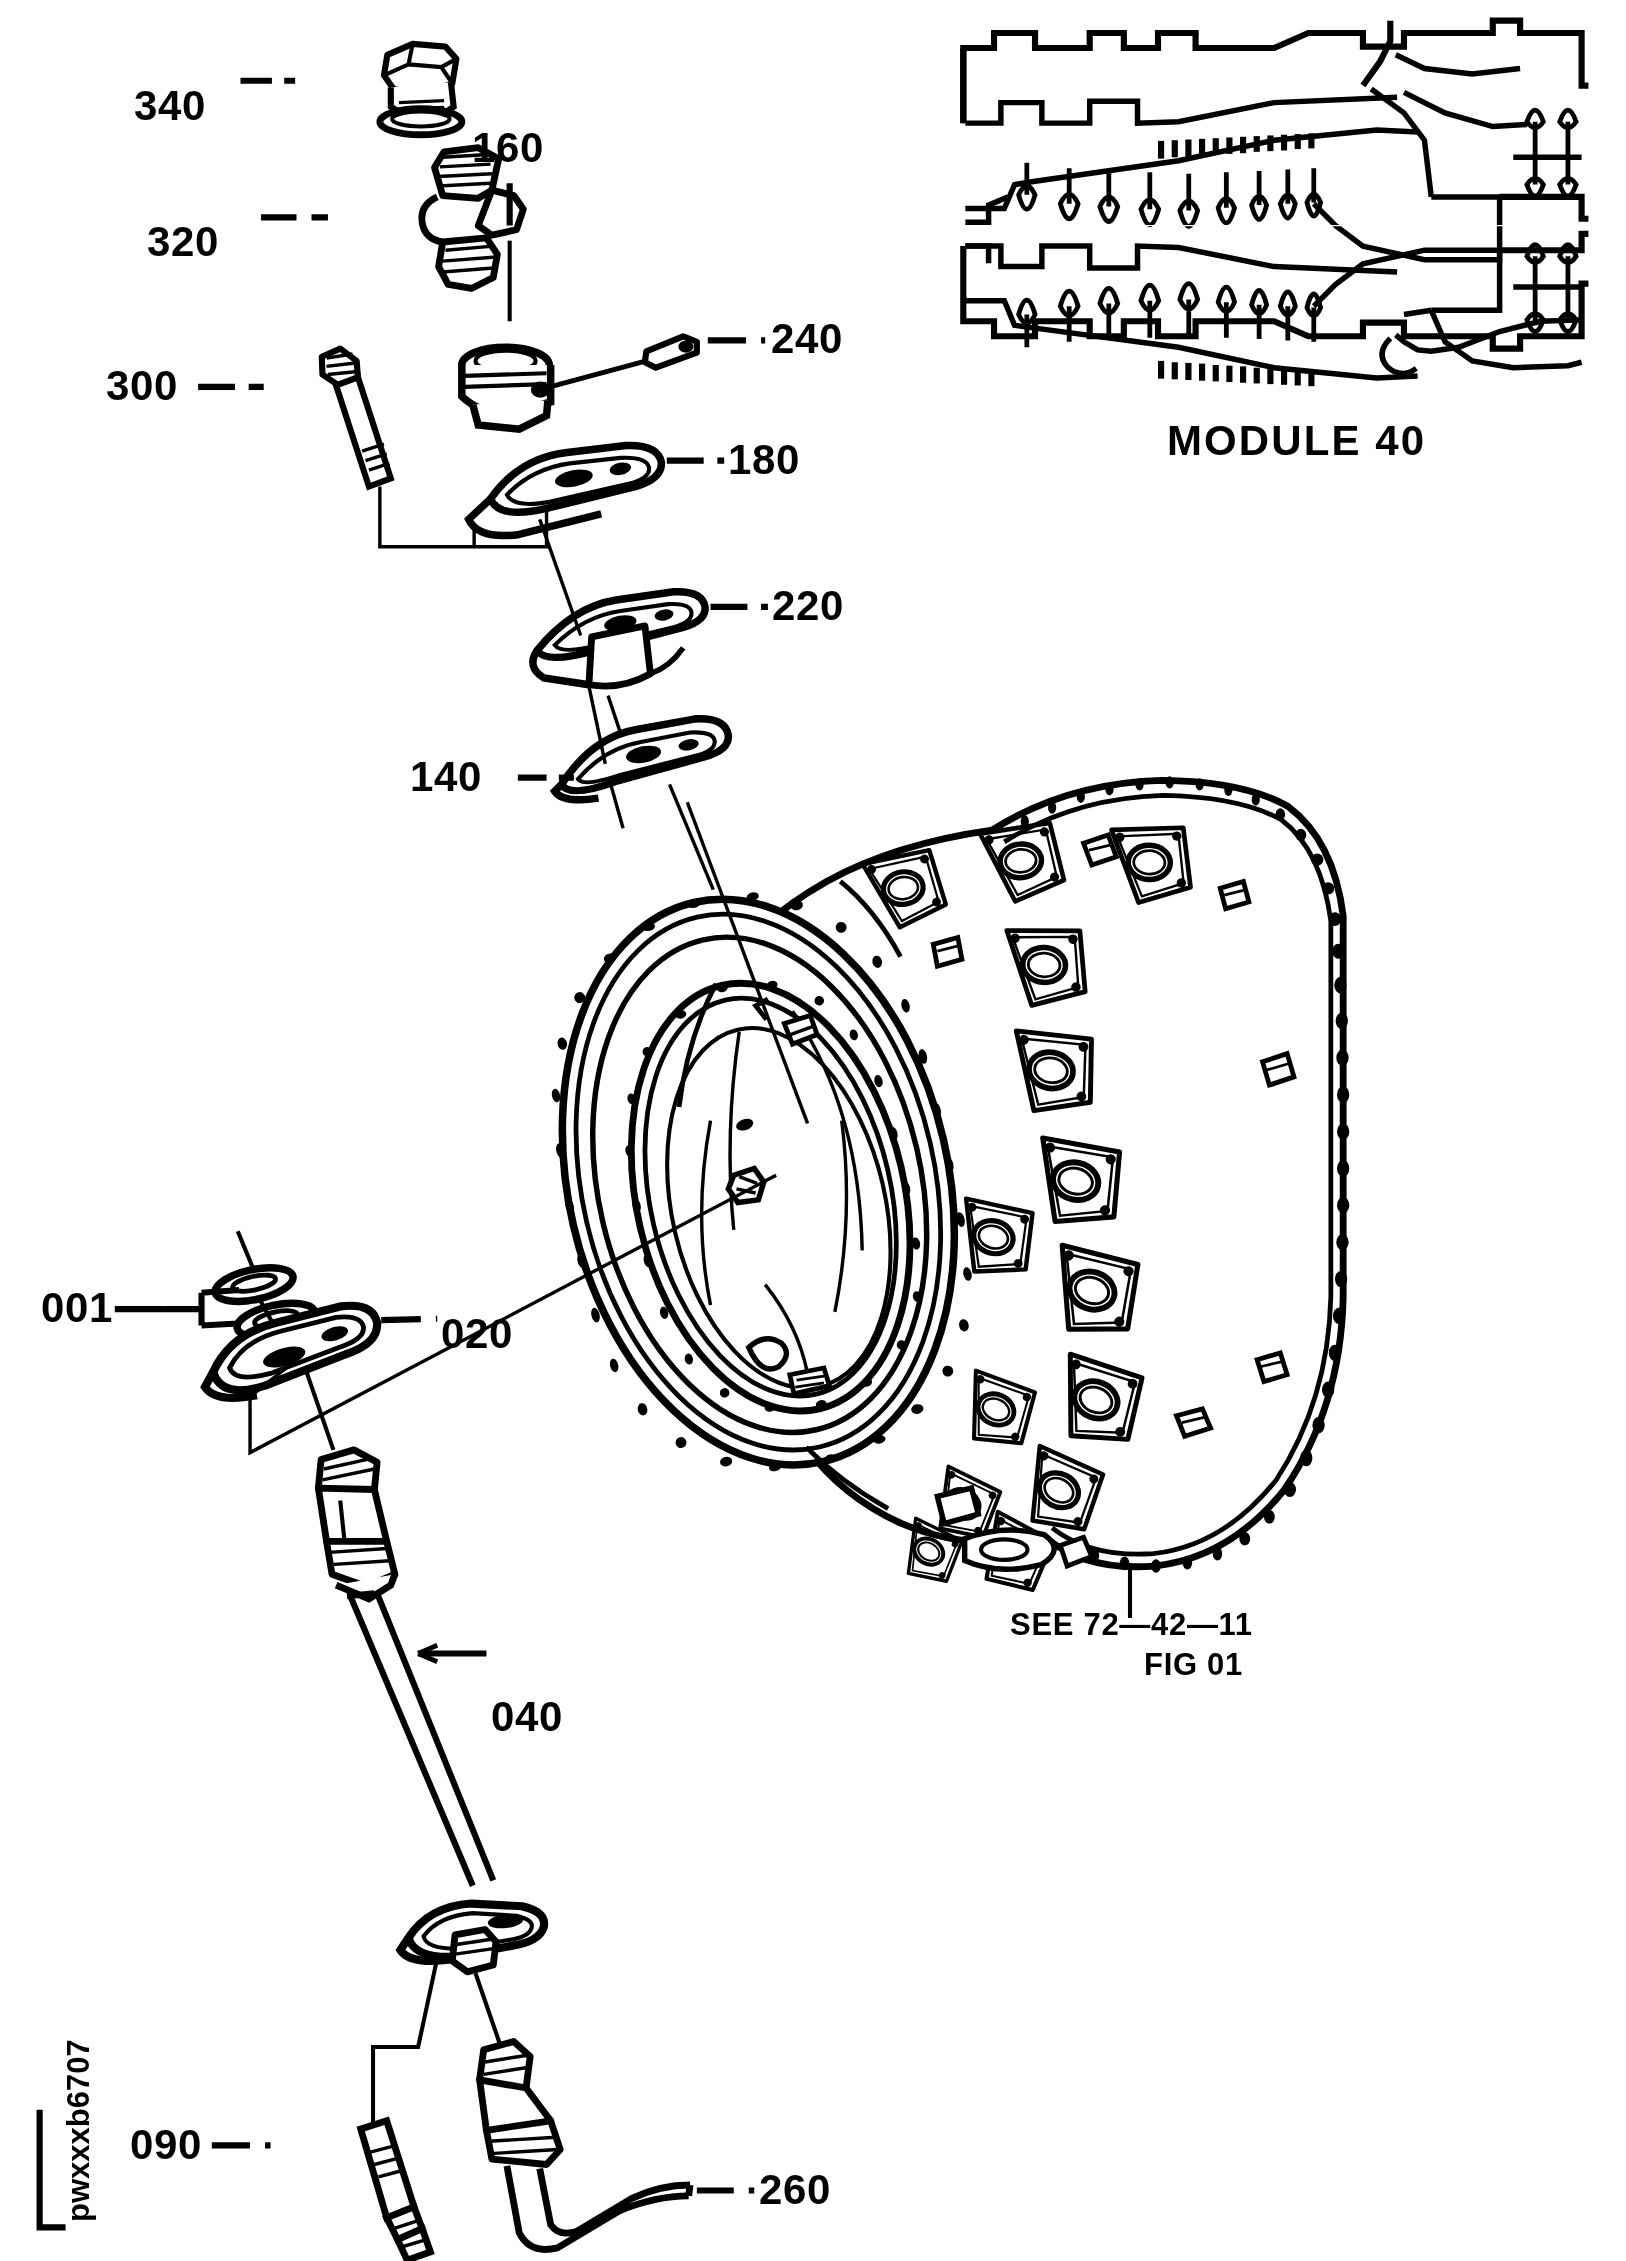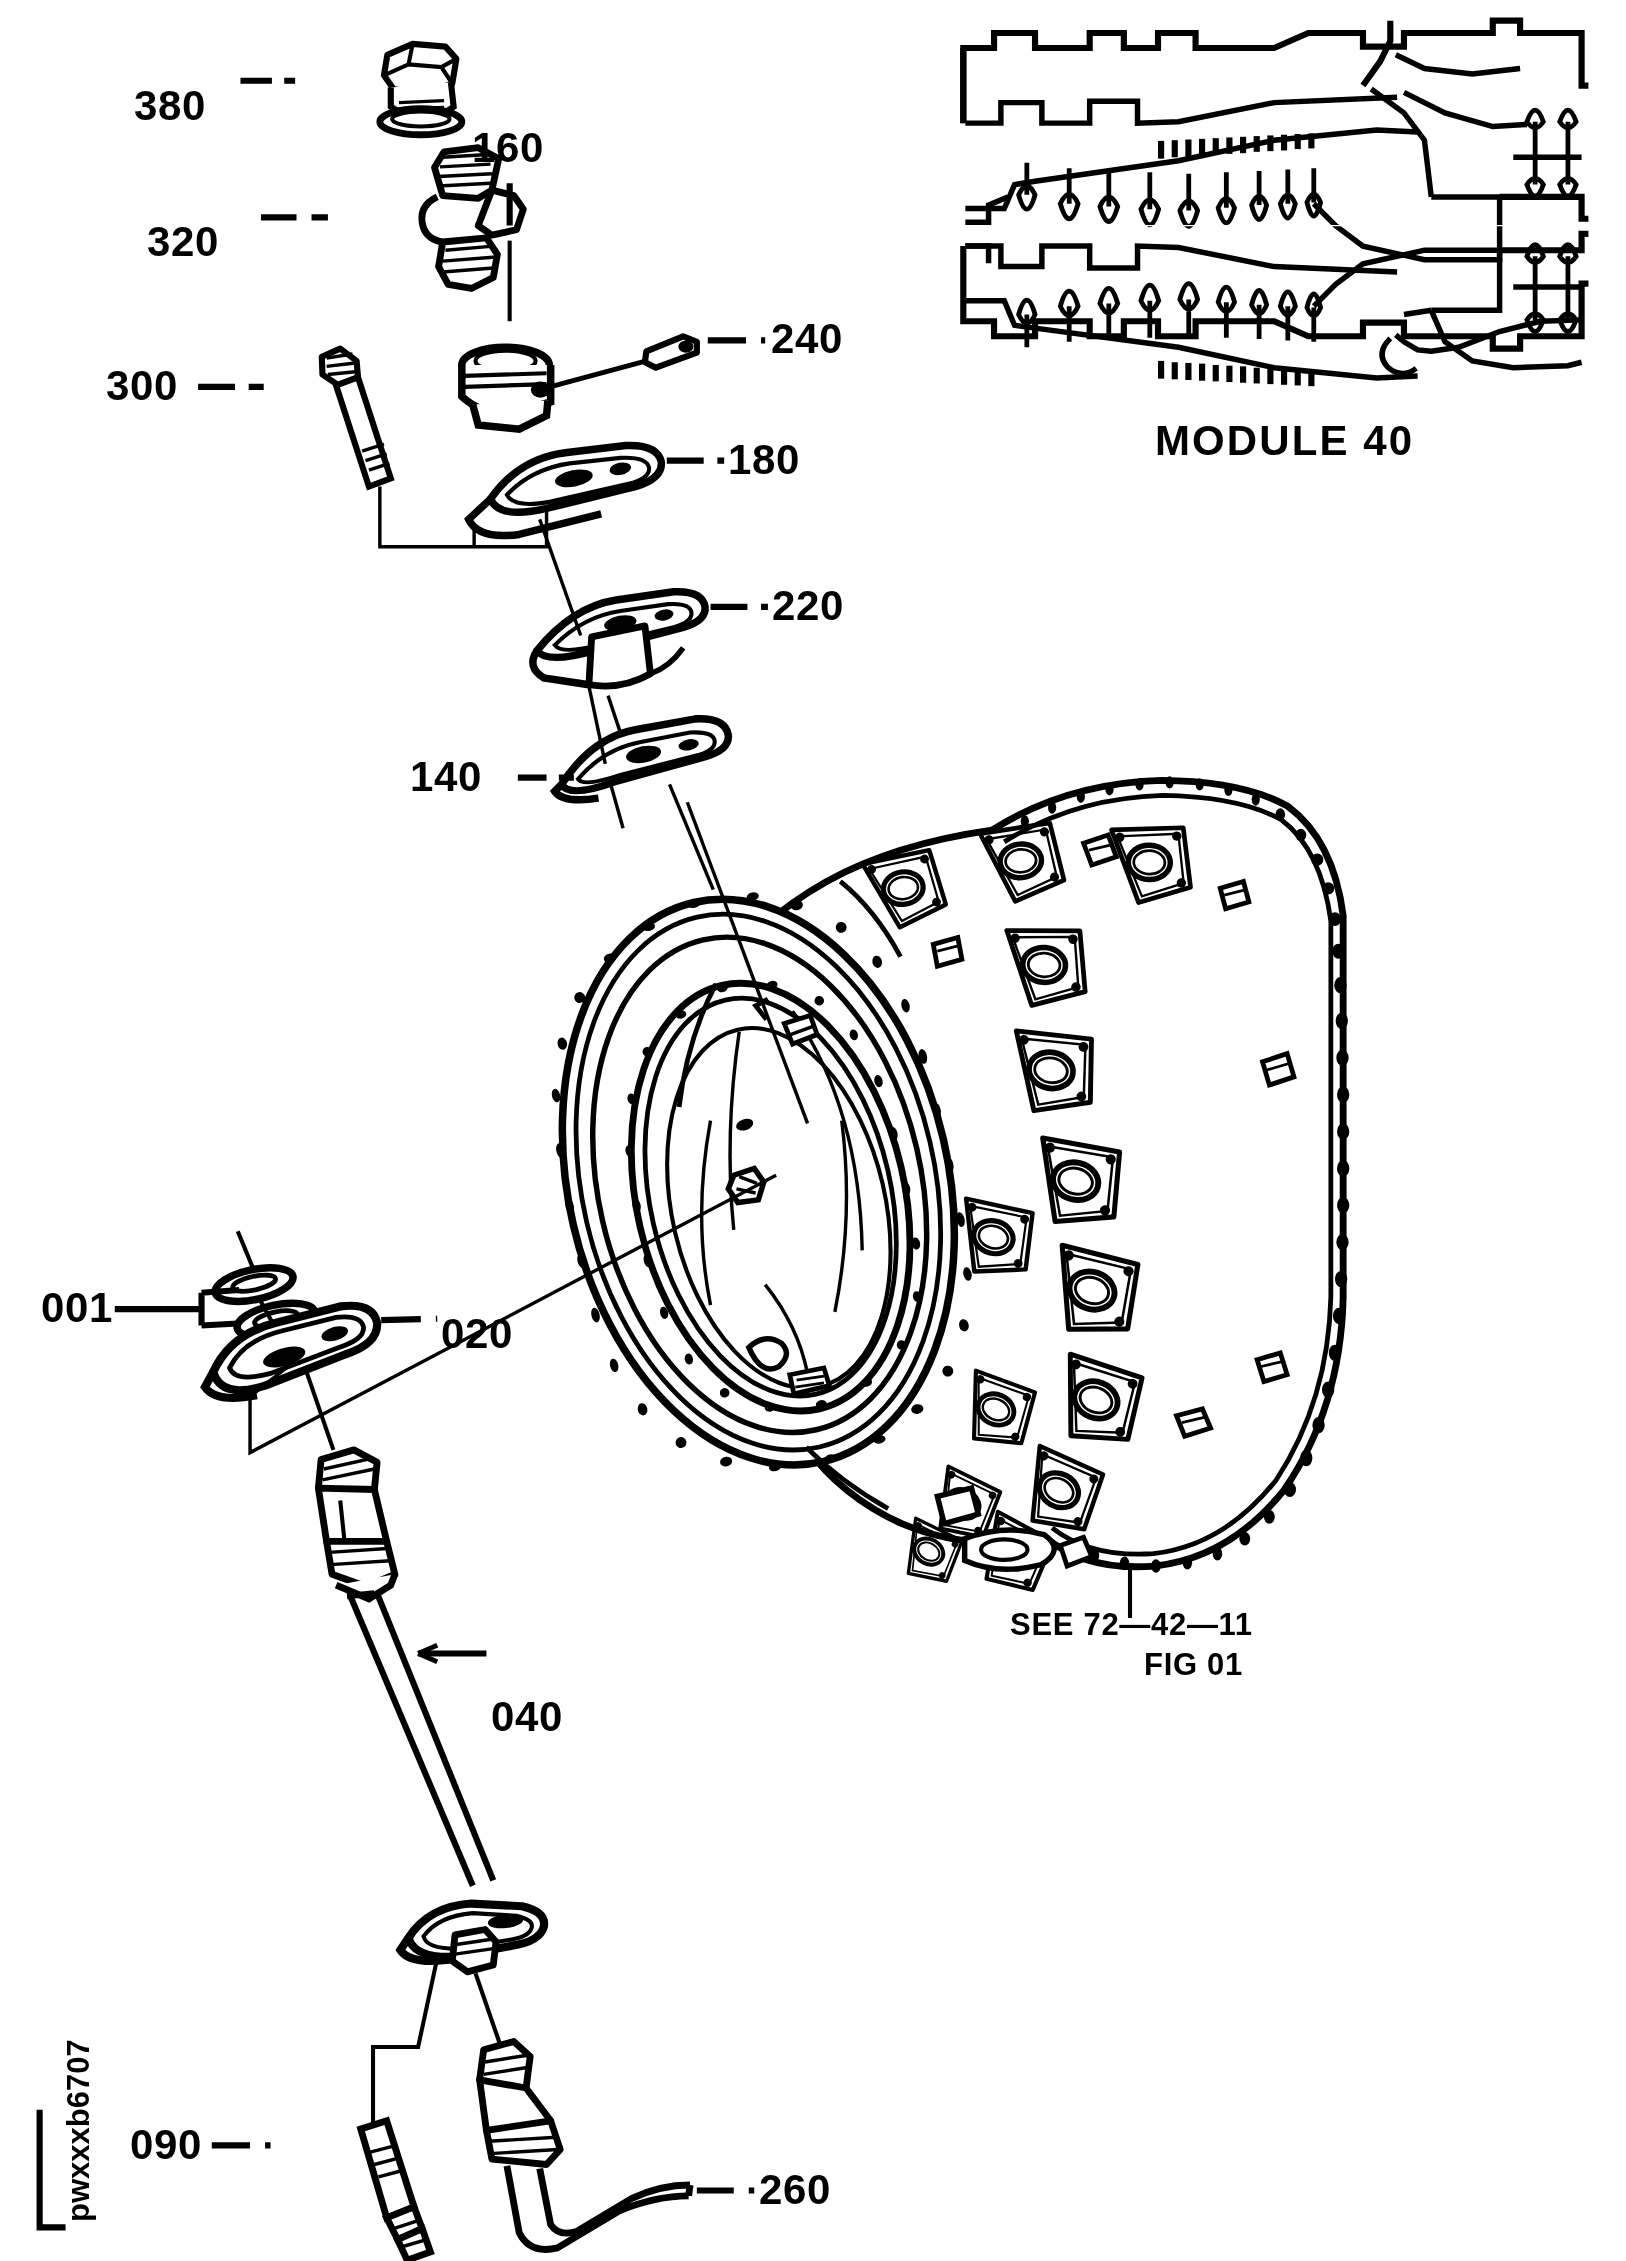--- a/index.html
+++ b/index.html
@@ -15,21 +15,21 @@
   .lbl{
     position:absolute;
     font-family:"Liberation Sans",sans-serif;
     font-weight:700;
     color:#000;
     white-space:nowrap;
     letter-spacing:0.7px;
     line-height:1;
   }
   .lbl-num{font-size:42px;}
-  .lbl-module{font-size:42px;letter-spacing:2.1px;}
+  .lbl-module{font-size:42px;letter-spacing:2.1px;margin-left:12px;}
   .lbl-see{font-size:31px;letter-spacing:0.7px;text-align:center;}
   .lbl-code{
     font-size:31px;
     font-weight:700;
     transform-origin:0 0;
     transform:rotate(-90deg);
     letter-spacing:0px;
   }
 </style>
 </head>
@@ -585,21 +585,21 @@
       <path d="M 862,1004 L 886,1118"></path>
       <path d="M 1006,1174 L 1182,1644"></path>
       <path d="M 424,1998 L 366,2044 L 366,2126 L 1136,1720"></path>
     </g>
 
     <path d="M 96,3260 L 58,3260 L 58,3088" fill="none" stroke="#000" stroke-width="9"></path>
 
   </g>
 </svg>
 
-<div class="lbl lbl-num" style="left:134px;top:85px;">380</div>
+<div class="lbl lbl-num" style="left:134px;top:85px;">340</div>
 
 <div class="lbl lbl-num" style="left:147px;top:221px;">320</div>
 
 <div class="lbl lbl-num" style="left:472px;top:127px;">160</div>
 
 <div class="lbl lbl-num" style="left:771px;top:318px;">240</div>
 
 <div class="lbl lbl-num" style="left:106px;top:365px;">300</div>
 
 <div class="lbl lbl-num" style="left:728px;top:439px;">180</div>

